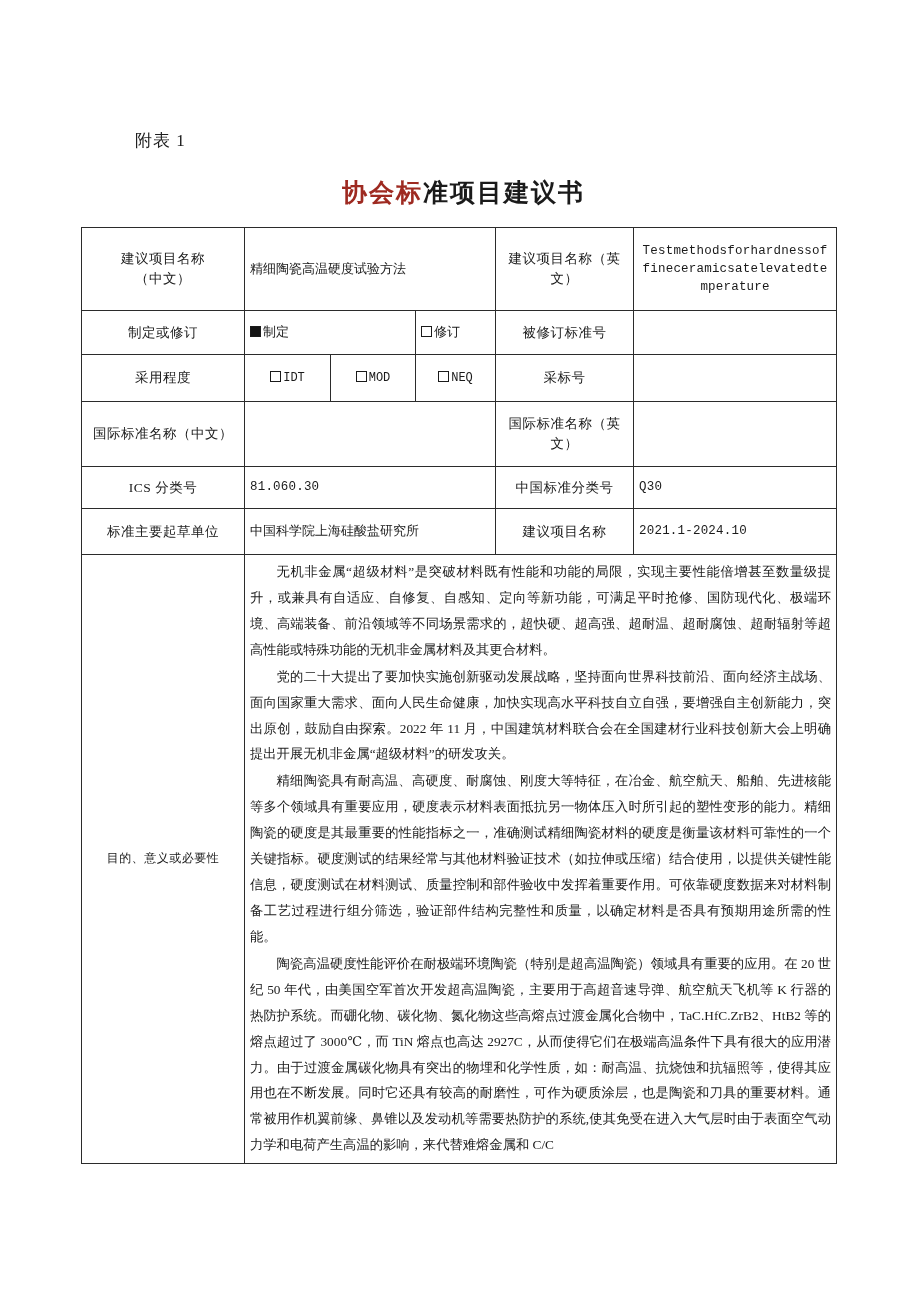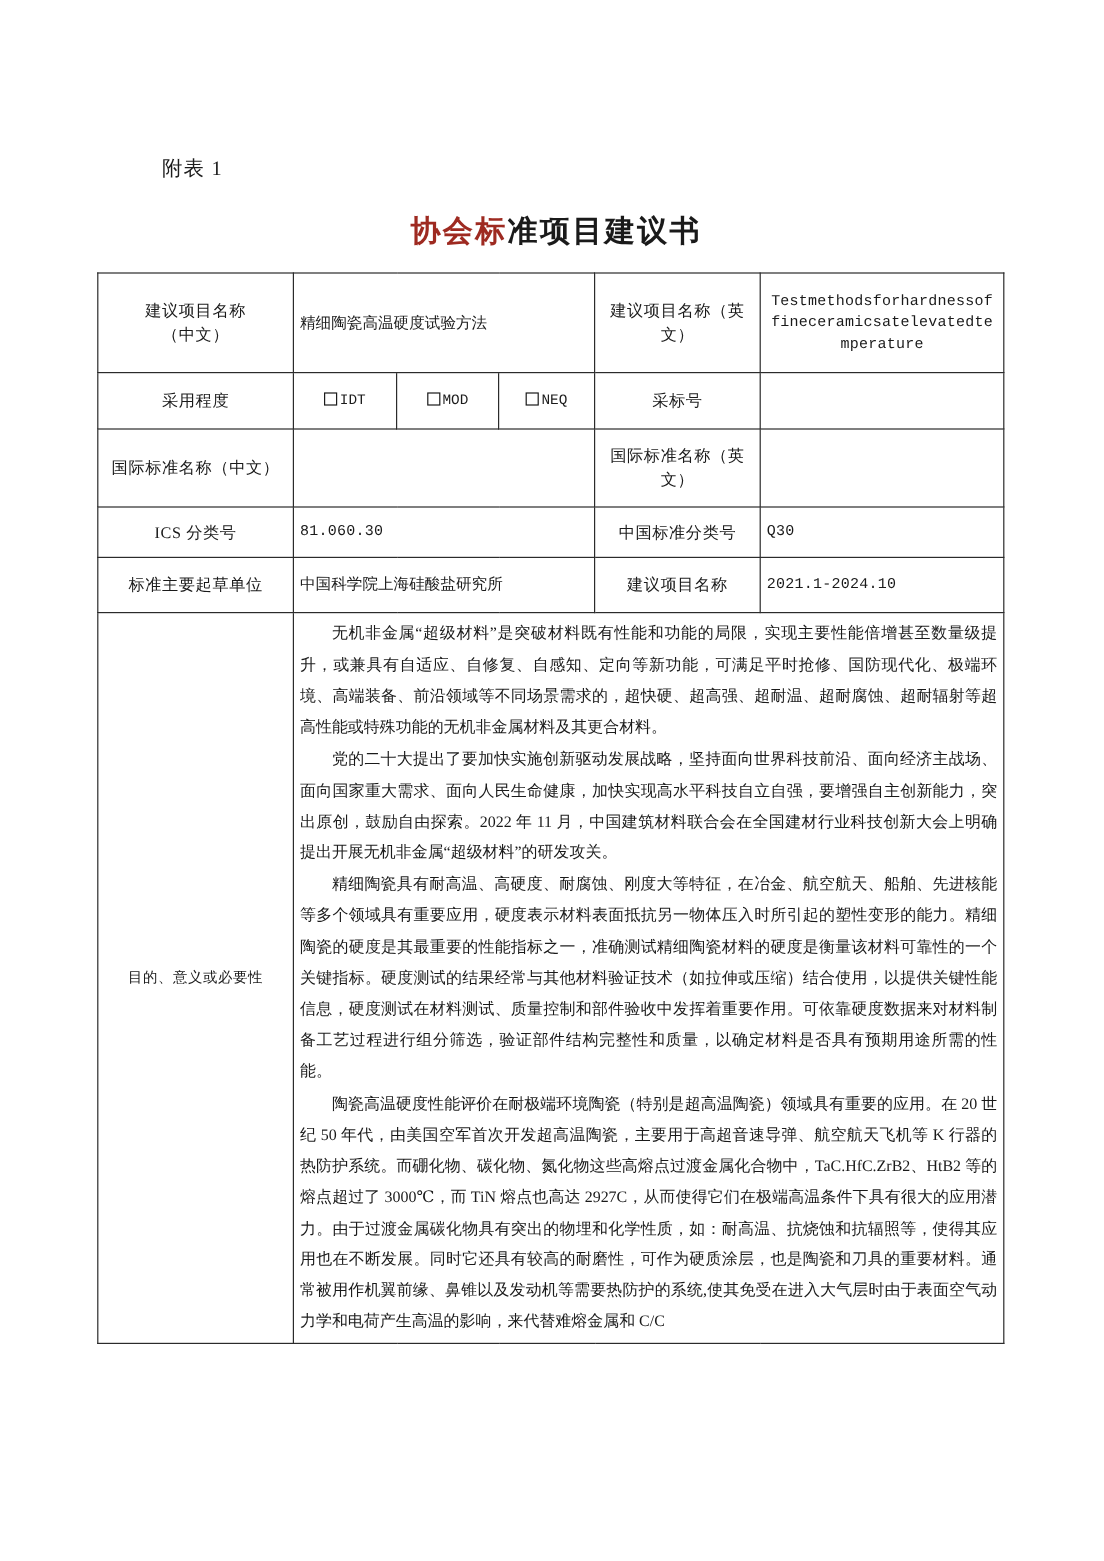--- a/index.html
+++ b/index.html
@@ -157,20 +157,35 @@
       <tr class="r1">
         <td class="lbl">
           <div>建议项目名称</div>
           <div>（中文）</div>
         </td>
         <td class="val" colspan="3">精细陶瓷高温硬度试验方法</td>
         <td class="lbl">建议项目名称（英文）</td>
         <td class="val mono two-line">Testmethodsforhardnessoffineceramicsatelevatedtemperature</td>
       </tr>
 
+      <tr class="r2">
+        <td class="lbl">制定或修订</td>
+        <td class="val" colspan="2">
+          <span class="chk">
+            <span class="box filled"></span><span>制定</span>
+          </span>
+        </td>
+        <td class="val">
+          <span class="chk">
+            <span class="box"></span><span>修订</span>
+          </span>
+        </td>
+        <td class="lbl">被修订标准号</td>
+        <td class="val"></td>
+      </tr>
 
       <tr class="r3">
         <td class="lbl">采用程度</td>
         <td class="val">
           <span class="chk">
             <span class="box"></span><span class="lab-mono">IDT</span>
           </span>
         </td>
         <td class="val">
           <span class="chk">

